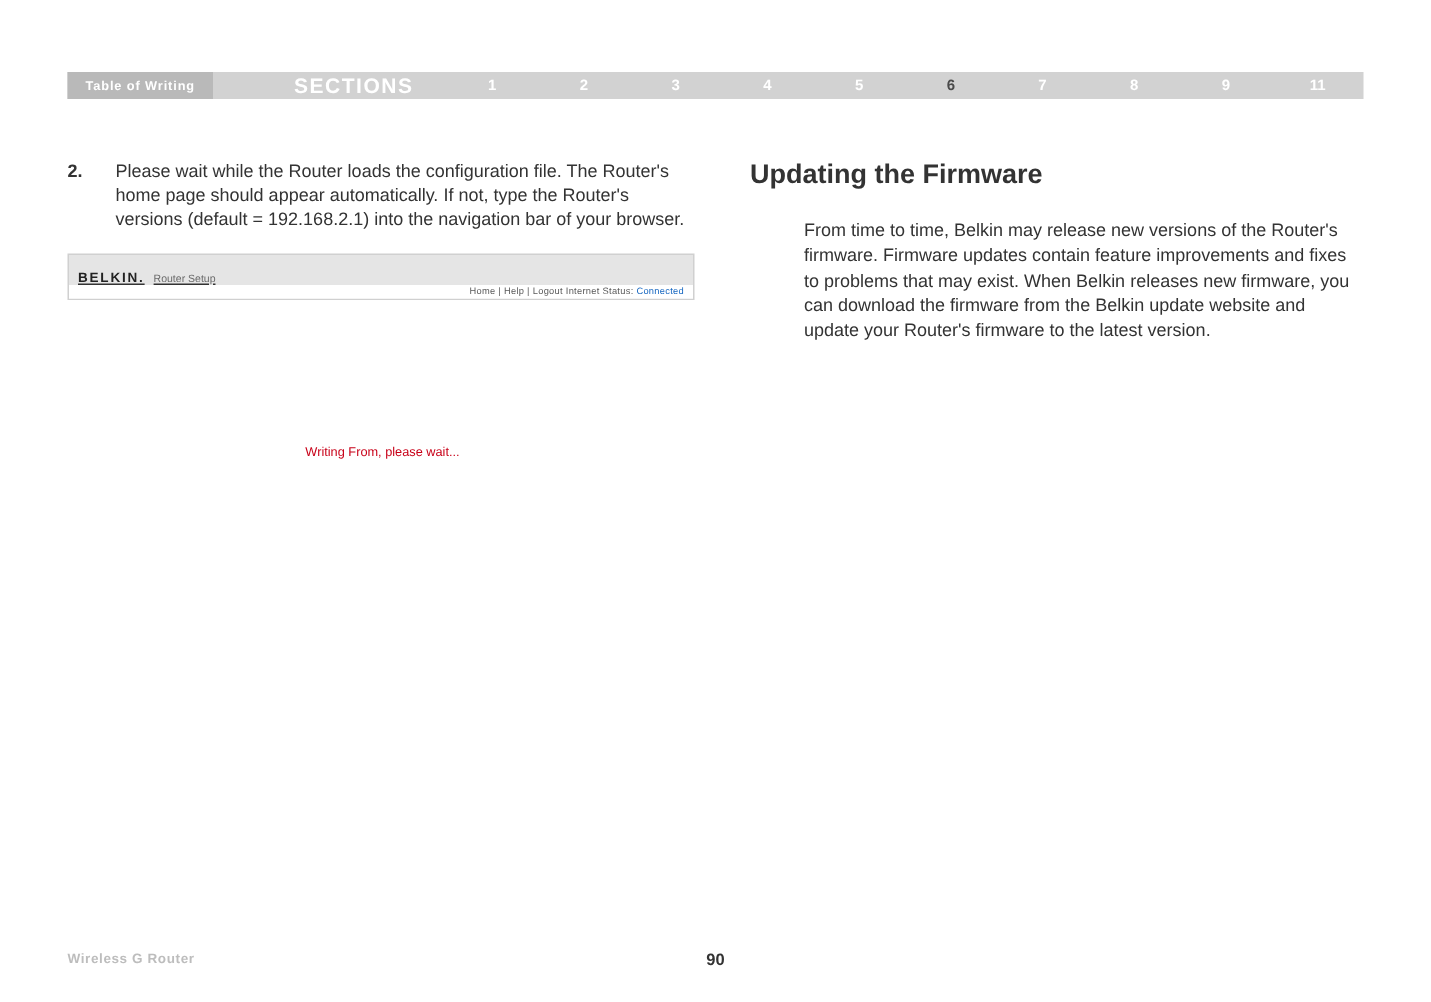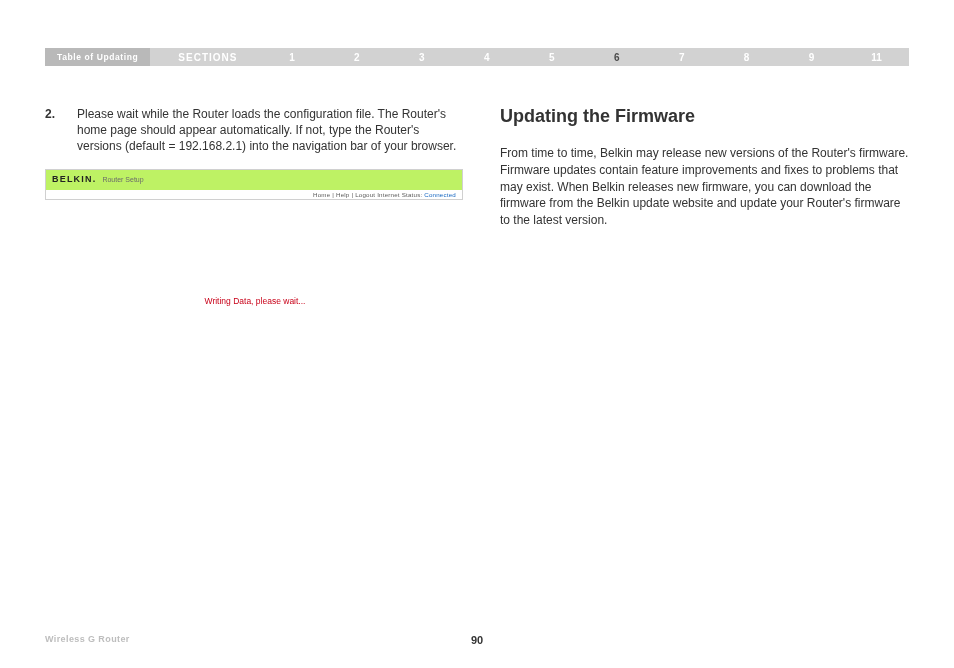--- a/index.html
+++ b/index.html
@@ -40,21 +40,22 @@
     letter-spacing: 0.6px;
     padding: 0 12px;
     height: 18px;
     line-height: 18px;
     font-size: 8.5px;
   }
   .nav-sections {
     font-weight: bold;
     letter-spacing: 1px;
     padding: 0 22px 0 28px;
-    font-size: 10px;
+    font-size: 14px;
+    margin-left: 26px;
   }
   .nav-num {
     flex: 1;
     text-align: center;
     font-weight: bold;
     font-size: 10px;
     cursor: pointer;
   }
   .nav-num.active {
     color: #4b4b4b;
@@ -85,27 +86,28 @@
   .step-body {
     flex: 1;
   }
   
   .mock {
     width: 416px;
     border: 1px solid #d0d0d0;
     font-family: Arial, Helvetica, sans-serif;
   }
   .mock-top {
-    background: #bef264;
-    display: flex;
-    align-items: flex-start;
+    background: #e5e5e5;
+    display: flex;
+    align-items: flex-end;
     justify-content: space-between;
     padding: 4px 6px 0 6px;
     height: 20px;
     box-sizing: border-box;
+    text-decoration: underline;
   }
   .mock-brand {
     display: flex;
     align-items: baseline;
     gap: 6px;
   }
   .mock-brand-name {
     font-size: 9px;
     font-weight: bold;
     letter-spacing: 1.2px;
@@ -135,20 +137,21 @@
   .right-heading {
     font-size: 18px;
     font-weight: bold;
     color: #333;
     margin: 0 0 18px 0;
   }
   .right-body {
     font-size: 12px;
     line-height: 1.4;
     color: #333;
+    margin-left: 36px;
   }
   .footer {
     position: absolute;
     bottom: 24px;
     left: 45px;
     right: 45px;
     display: flex;
     justify-content: space-between;
     align-items: flex-start;
   }
@@ -167,21 +170,21 @@
     color: #333;
   }
 </style>
 </head>
 <body>
 
 <div class="page">
 
 
   <div class="nav-bar">
-    <div class="nav-toc">Table of Updating</div>
+    <div class="nav-toc">Table of Writing</div>
     <div class="nav-sections">SECTIONS</div>
     <div class="nav-num">1</div>
     <div class="nav-num">2</div>
     <div class="nav-num">3</div>
     <div class="nav-num">4</div>
     <div class="nav-num">5</div>
     <div class="nav-num active">6</div>
     <div class="nav-num">7</div>
     <div class="nav-num">8</div>
     <div class="nav-num">9</div>
@@ -203,21 +206,21 @@
             <span class="mock-brand-name">BELKIN.</span>
             <span class="mock-brand-sub">Router Setup</span>
           </div>
         </div>
         <div class="mock-bot">
           <span>Home | Help | Logout   Internet Status:</span>
           <span class="mock-status-connected">Connected</span>
         </div>
       </div>
 
-      <div class="loading-text">Writing Data, please wait...</div>
+      <div class="loading-text">Writing From, please wait...</div>
 
     </div>
 
     <div class="col-right">
       <h2 class="right-heading">Updating the Firmware</h2>
       <p class="right-body">From time to time, Belkin may release new versions of the Router's firmware. Firmware updates contain feature improvements and fixes to problems that may exist. When Belkin releases new firmware, you can download the firmware from the Belkin update website and update your Router's firmware to the latest version.</p>
     </div>
 
   </div>
 

